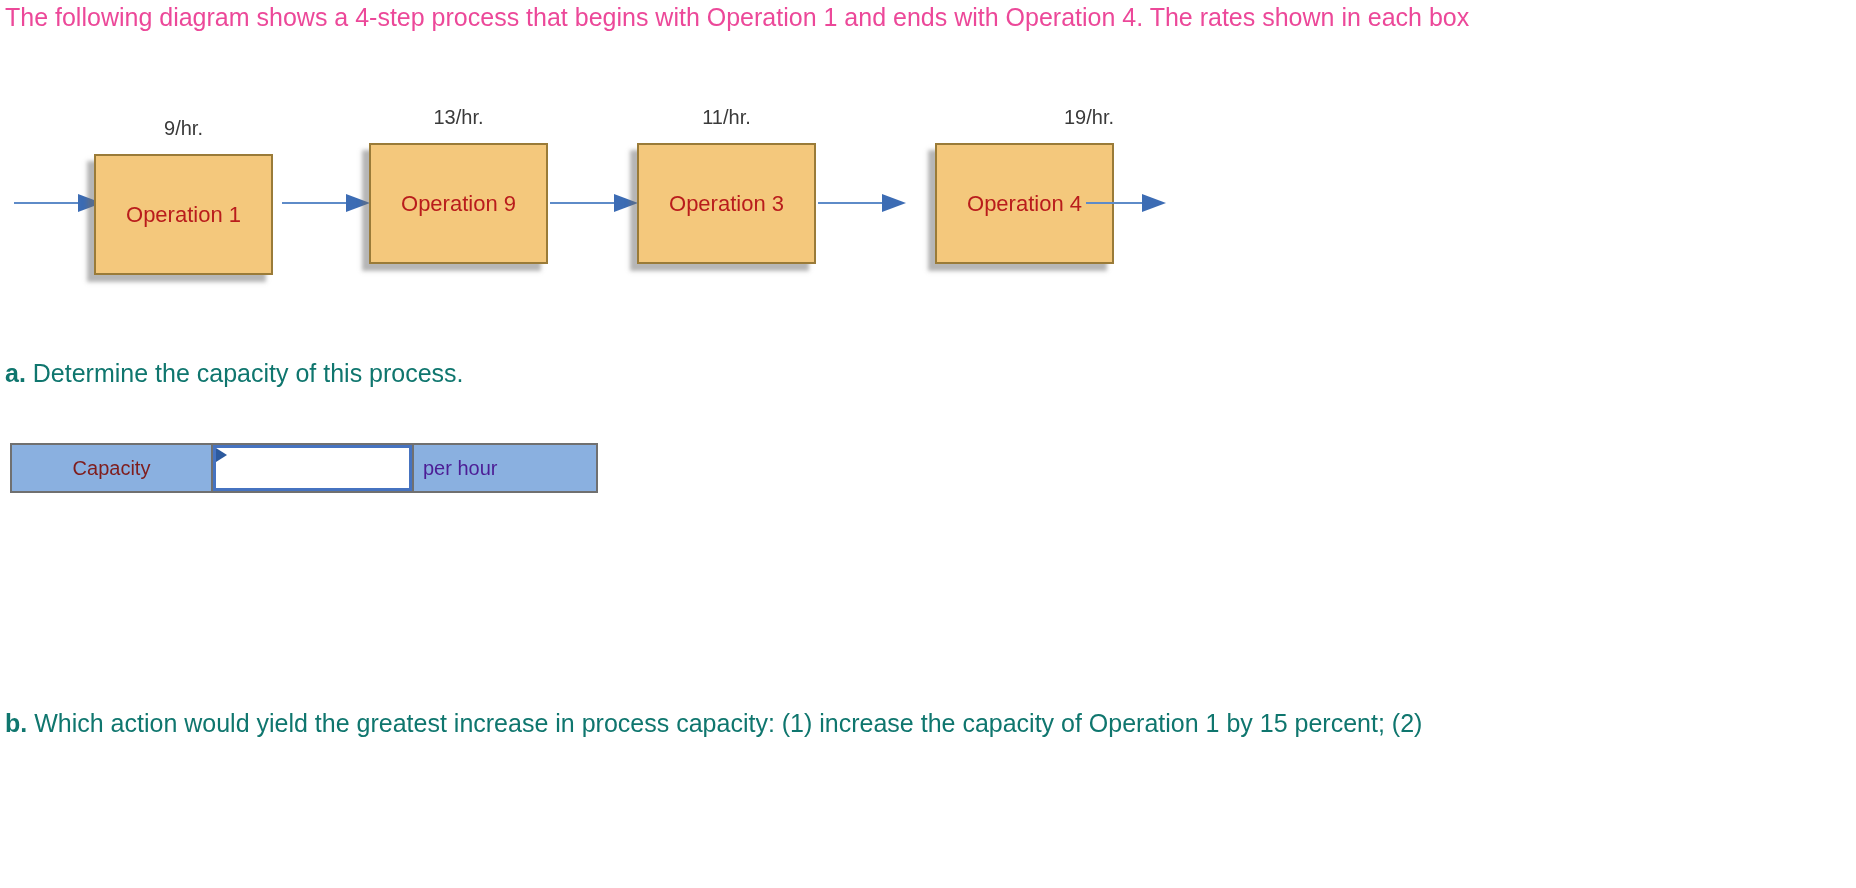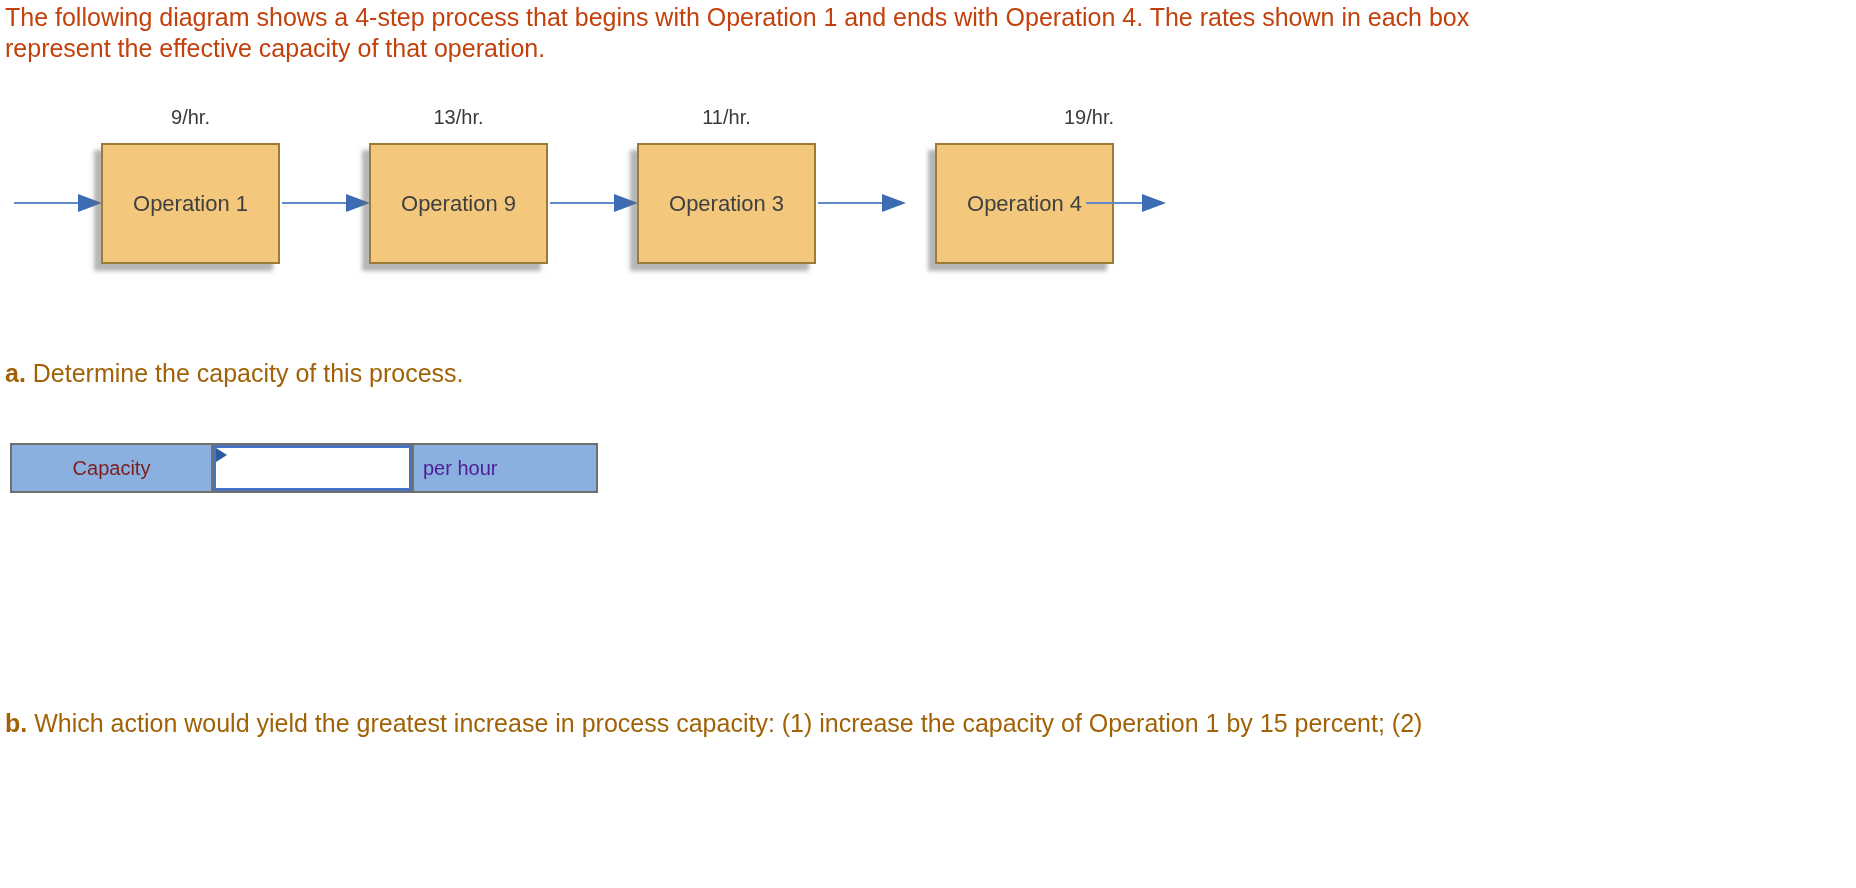--- a/index.html
+++ b/index.html
@@ -9,51 +9,51 @@
     font-family:"Liberation Sans", sans-serif;
     color:#2b2b2b;
     position:relative;
     overflow:hidden;
   }
   .page { position:absolute; inset:0; }
 
   
   .intro {
     position:absolute; left:5px; top:2px; width:1850px;
-    font-size:25px; line-height:31px; color:#c2410c;
+    font-size:25px; line-height:31px; color:#ec4899;
   }
 
   
   .diagram { position:absolute; inset:0; pointer-events:none; }
   .rate {
     position:absolute; top:104px; width:179px; height:26px;
     text-align:center; font-size:20px; line-height:26px; color:#3a3a3a;
   }
   .opbox {
     position:absolute; top:143px; width:179px; height:121px;
     background:#f4c87c;
     border:2px solid #9a7b38;
     box-shadow:-7px 7px 4px rgba(110,110,110,0.5);
     display:flex; align-items:center; justify-content:center;
-    font-size:22px; color:#404040;
+    font-size:22px; color:#b91c1c;
   }
-  .r1,.b1 { left:101px; } .r2,.b2 { left:369px; } .r3,.b3 { left:637px; } .r4,.b4 { left:935px;text-align:right; }
+  .r1,.b1 { left:94px;margin-top:11px; } .r2,.b2 { left:369px; } .r3,.b3 { left:637px; } .r4,.b4 { left:935px;text-align:right; }
   .aline {
     position:absolute; top:202px; height:2px; background:#5e8bc8;
   }
   .ahead {
     position:absolute; top:194px; width:0; height:0;
     border-top:9px solid transparent; border-bottom:9px solid transparent;
     border-left:24px solid #3c6cb4;
   }
 
   
   .question {
     position:absolute; left:5px; width:1800px;
-    font-size:25px; line-height:31px; color:#a16207;
+    font-size:25px; line-height:31px; color:#0f766e;
   }
   .qa { top:358px; }
   .qb { top:708px; }
   .qlabel { font-weight:bold; }
 
   
   .answer-table {
     position:absolute;
     border:2px solid #707070;
     background:#8ab0e0;
@@ -96,21 +96,20 @@
     pointer-events:none;
   }
 </style>
 </head>
 <body>
 
 <div class="page">
 
   <div class="intro">
     <div>The following diagram shows a 4-step process that begins with Operation 1 and ends with Operation 4. The rates shown in each box</div>
-    <div>represent the effective capacity of that operation.</div>
   </div>
 
   <div class="diagram">
 
     <div class="rate r1">9/hr.</div>
     <div class="rate r2">13/hr.</div>
     <div class="rate r3">11/hr.</div>
     <div class="rate r4">19/hr.</div>
 
     <div class="aline" style="left:14px; width:64px;"></div>

